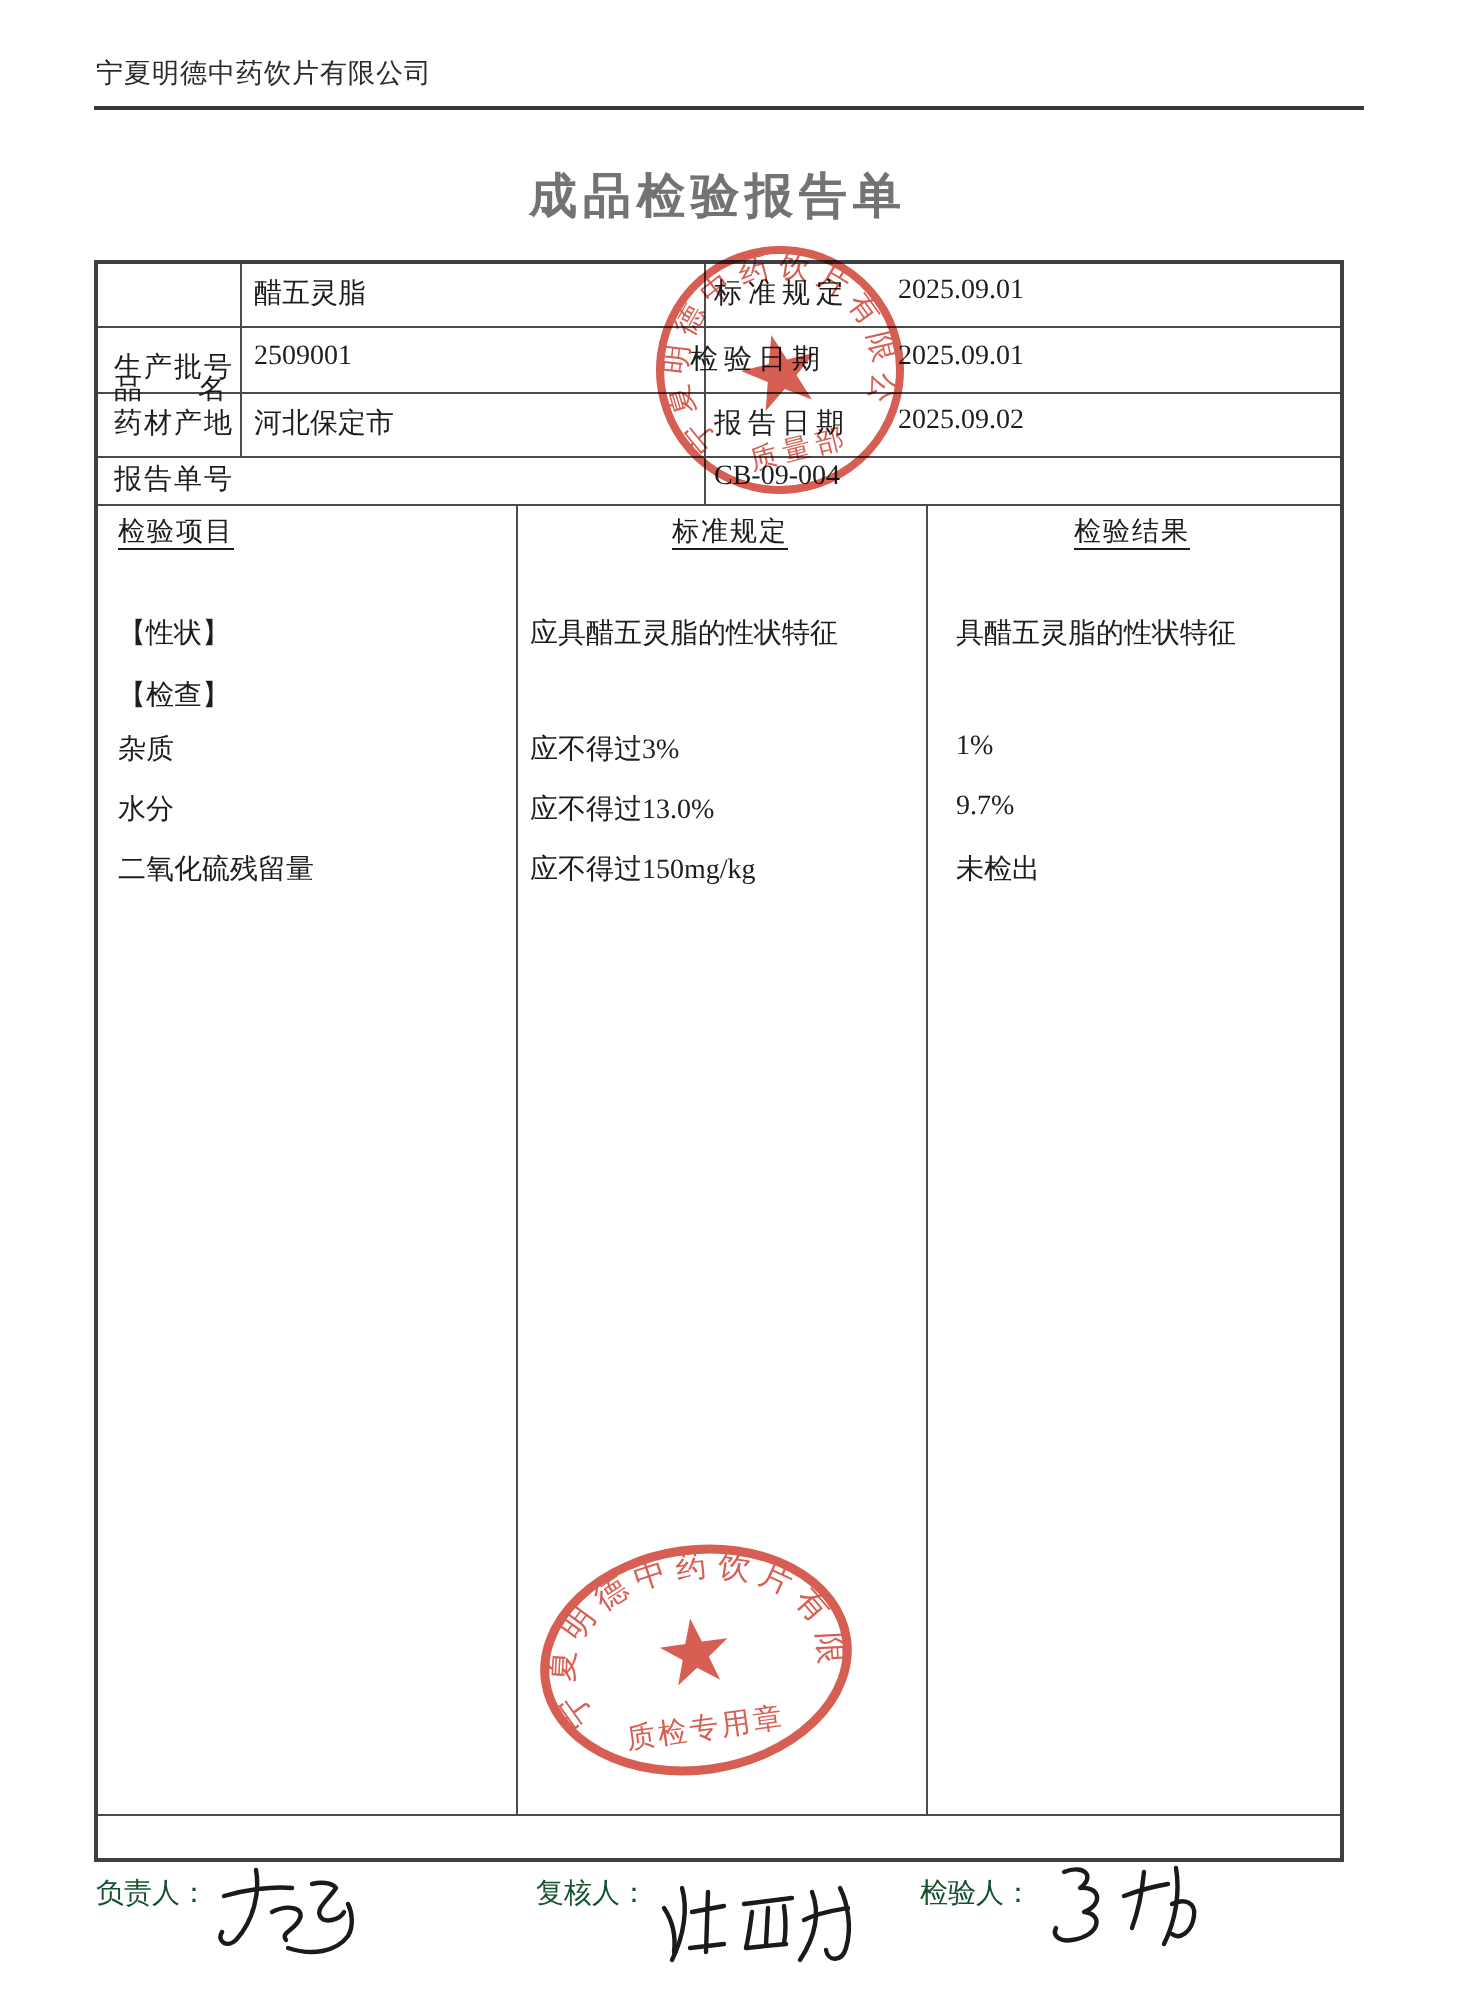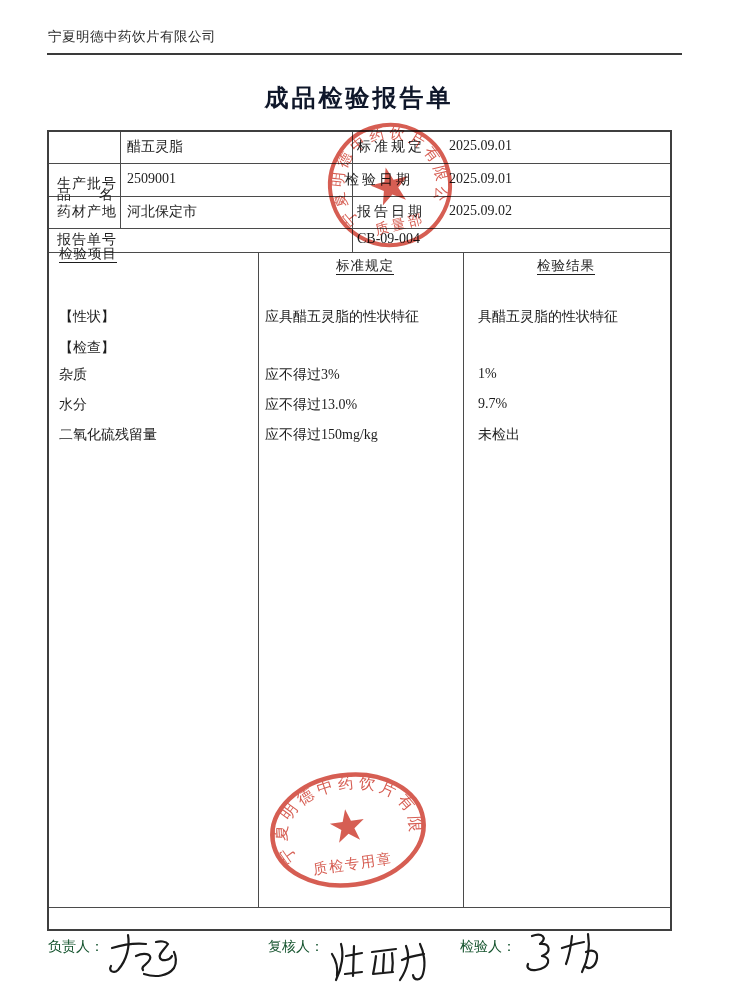--- a/index.html
+++ b/index.html
@@ -3,21 +3,21 @@
 <meta charset="utf-8">
 <style>
   html,body{margin:0;padding:0;background:#ffffff;}
   .page{position:relative;width:729px;height:1000px;background:#ffffff;overflow:hidden;
         font-family:"Liberation Serif","DejaVu Serif",serif;color:#1d1d1d;}
   .abs{position:absolute;}
   .hdr-company{left:48px;top:28px;font-size:13.5px;letter-spacing:.5px;color:#2b2b2b;}
   .hdr-code{right:47px;top:29px;font-size:13px;color:#1d1d1d;}
   .hdr-rule{left:47px;top:53px;width:635px;height:2px;background:#3a3a3a;}
   .title{left:0;top:82px;width:718px;text-align:center;font-size:24px;font-weight:bold;
-         letter-spacing:3px;margin:0;color:#0f172a;}
+         letter-spacing:3px;margin:0;color:#737373;}
   .tbl{left:47px;top:130px;width:625px;height:801px;border:2px solid #3f3f3f;box-sizing:border-box;}
   .hline{position:absolute;height:1px;background:#4b4b4b;}
   .vline{position:absolute;width:1px;background:#4b4b4b;}
   .cell{position:absolute;font-size:14px;white-space:nowrap;color:#1d1d1d;}
   .just{display:inline-block;width:56px;text-align:justify;text-align-last:justify;}
   .ls1{letter-spacing:1px;}
   .ls3{letter-spacing:3px;}
   .colhead{text-decoration:underline;text-underline-offset:4px;font-size:13.5px;}
   .ctr{transform:translateX(-50%);}
   .bold{font-weight:bold;}
@@ -60,21 +60,21 @@
     <div class="cell" style="left:400px;top:39px;">2025.09.01</div>
 
     <div class="cell ls1" style="left:8px;top:71px;">药材产地</div>
     <div class="cell" style="left:78px;top:71px;">河北保定市</div>
     <div class="cell ls3" style="left:308px;top:71px;">报告日期</div>
     <div class="cell" style="left:400px;top:71px;">2025.09.02</div>
 
     <div class="cell ls1" style="left:8px;top:99px;">报告单号</div>
     <div class="cell" style="left:308px;top:99px;">CB-09-004</div>
 
-    <div class="cell colhead ls1" style="left:10px;top:113px;">检验项目</div>
+    <div class="cell colhead ls1" style="left:10px;top:125px;">检验项目</div>
     <div class="cell colhead ls1 ctr" style="left:316px;top:125px;">标准规定</div>
     <div class="cell colhead ls1 ctr" style="left:517px;top:125px;">检验结果</div>
 
     <div>
       <div class="cell" style="left:10px;top:176px;">【性状】</div>
       <div class="cell" style="left:216px;top:176px;">应具醋五灵脂的性状特征</div>
       <div class="cell" style="left:429px;top:176px;">具醋五灵脂的性状特征</div>
     </div>
     <div>
       <div class="cell" style="left:10px;top:207px;">【检查】</div>

